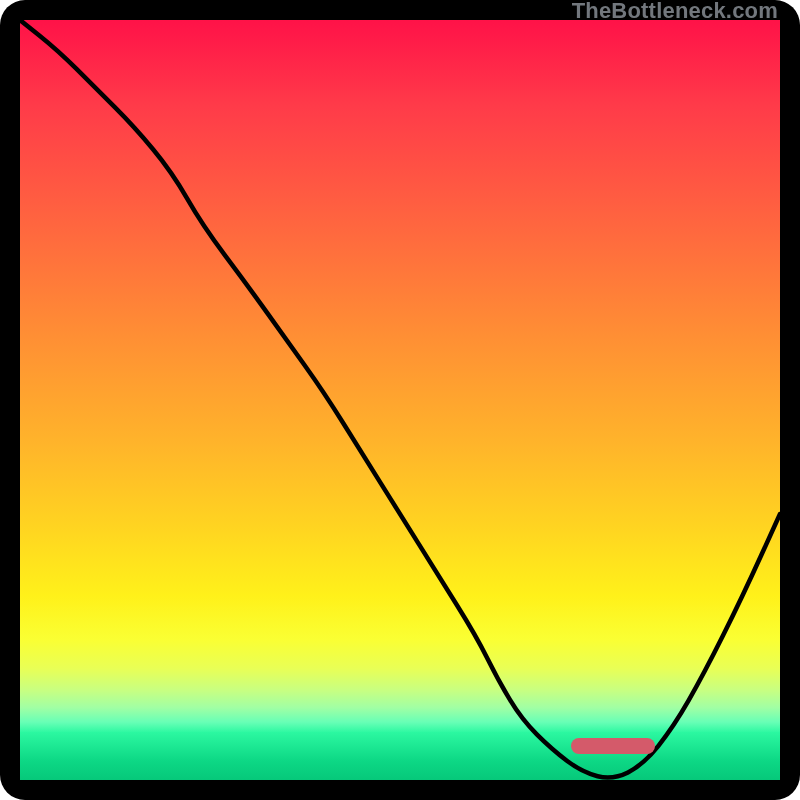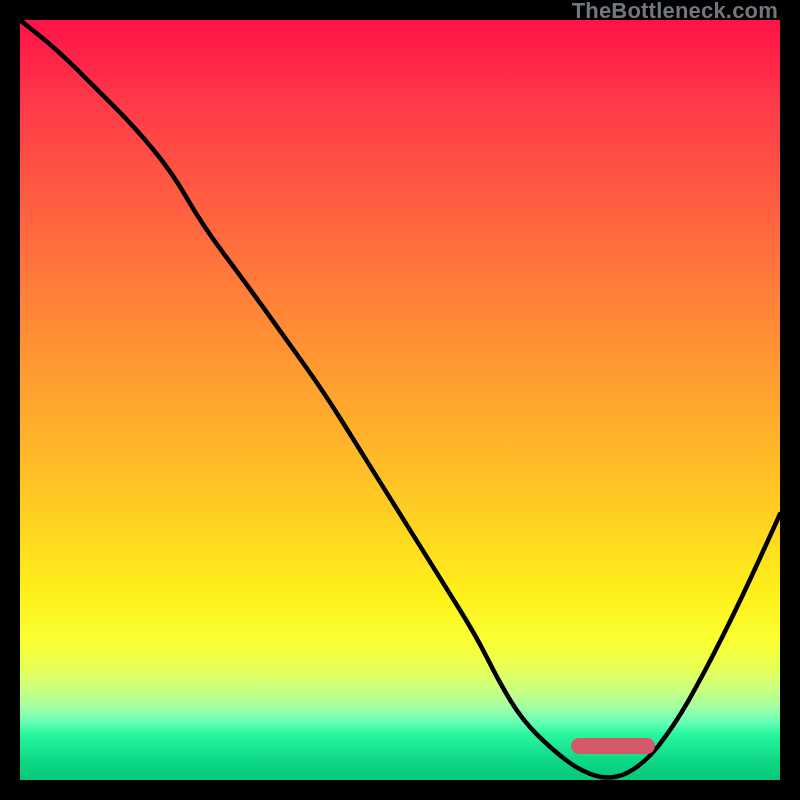--- a/index.html
+++ b/index.html
@@ -8,20 +8,21 @@
     width: 800px;
     height: 800px;
     background: #ffffff;
     overflow: hidden;
   }
   .frame {
     position: relative;
     width: 800px;
     height: 800px;
     background: #000000;
+    border-radius: 25px;
   }
   .plot {
     position: absolute;
     left: 20px;
     top: 20px;
     width: 760px;
     height: 760px;
     overflow: hidden;
   }
   .gradient {

